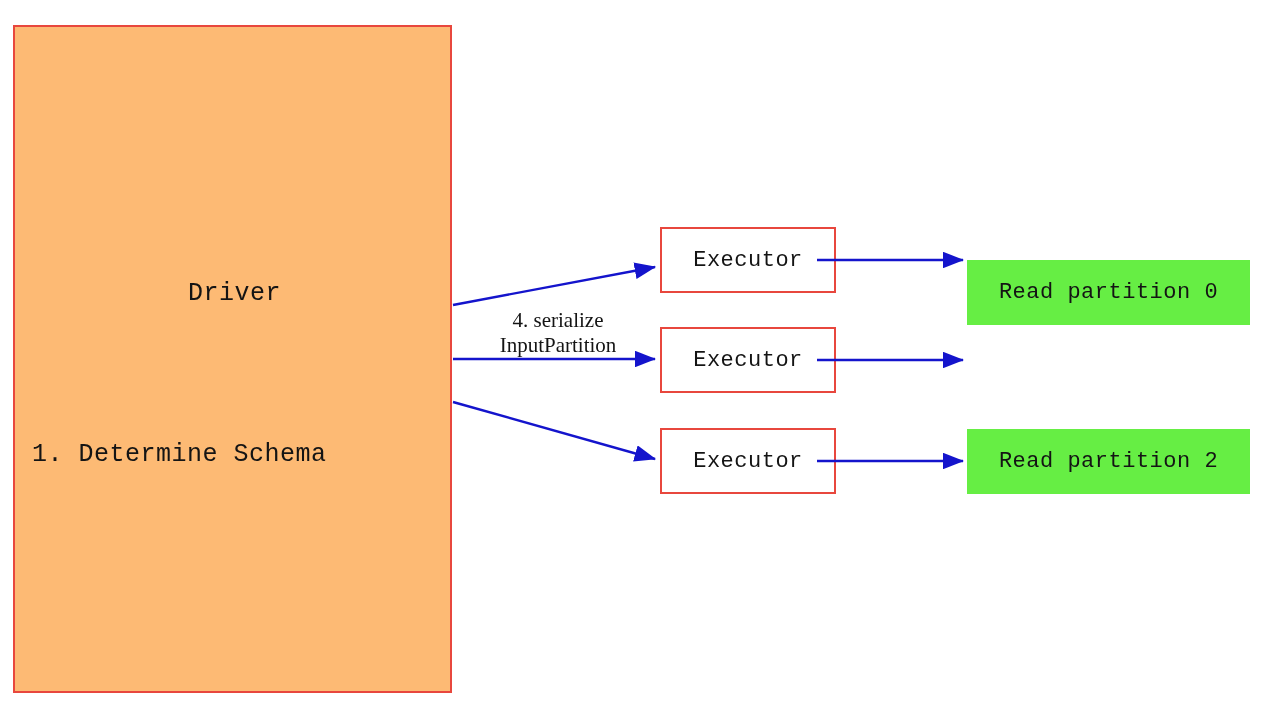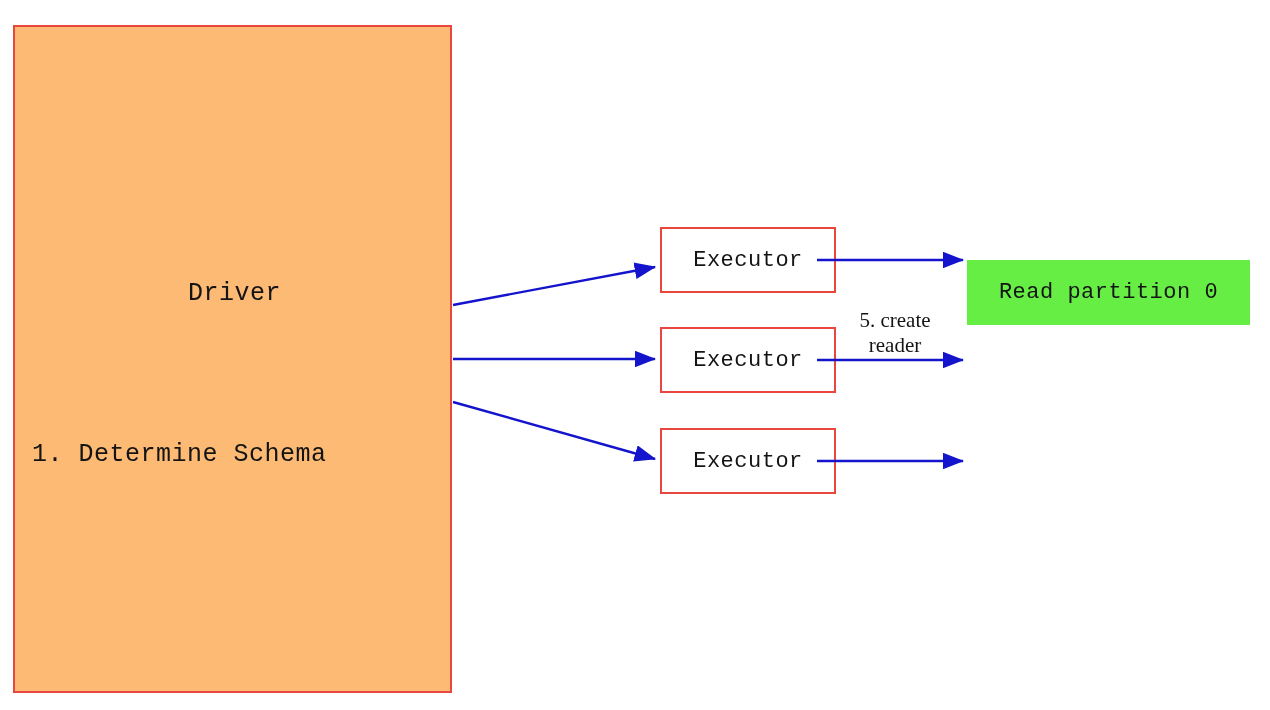--- a/index.html
+++ b/index.html
@@ -156,20 +156,23 @@
   <div class="exec-box exec-2">
     <span class="exec-label">Executor</span>
   </div>
   <div class="exec-box exec-3">
     <span class="exec-label">Executor</span>
   </div>
 
   <div class="part-box part-1">
     <span class="part-label">Read partition 0</span>
   </div>
+  <div class="part-box part-3">
+    <span class="part-label">Read partition 2</span>
+  </div>
 
   <svg class="arrows" width="1270" height="710" viewBox="0 0 1270 710">
     <defs>
       <marker id="arrowhead" markerWidth="9" markerHeight="7" refX="8.5" refY="3.5" orient="auto" markerUnits="strokeWidth">
         <polygon points="0 0, 9 3.5, 0 7" fill="#1414cc"></polygon>
       </marker>
     </defs>
 
     <line x1="453" y1="305" x2="655" y2="267" stroke="#1414cc" stroke-width="2.4" marker-end="url(#arrowhead)"></line>
 
@@ -178,20 +181,18 @@
     <line x1="453" y1="402" x2="655" y2="459" stroke="#1414cc" stroke-width="2.4" marker-end="url(#arrowhead)"></line>
 
     <line x1="817" y1="260" x2="963" y2="260" stroke="#1414cc" stroke-width="2.4" marker-end="url(#arrowhead)"></line>
 
     <line x1="817" y1="360" x2="963" y2="360" stroke="#1414cc" stroke-width="2.4" marker-end="url(#arrowhead)"></line>
 
     <line x1="817" y1="461" x2="963" y2="461" stroke="#1414cc" stroke-width="2.4" marker-end="url(#arrowhead)"></line>
   </svg>
 
   <div class="step-label label-serialize">
+    <div>4. serialize</div>
+    <div>InputPartition</div>
   </div>
 
-  <div class="step-label label-create">
-    <div>5. create</div>
-    <div>reader</div>
-  </div>
 
 </div>
 
 </body></html>

